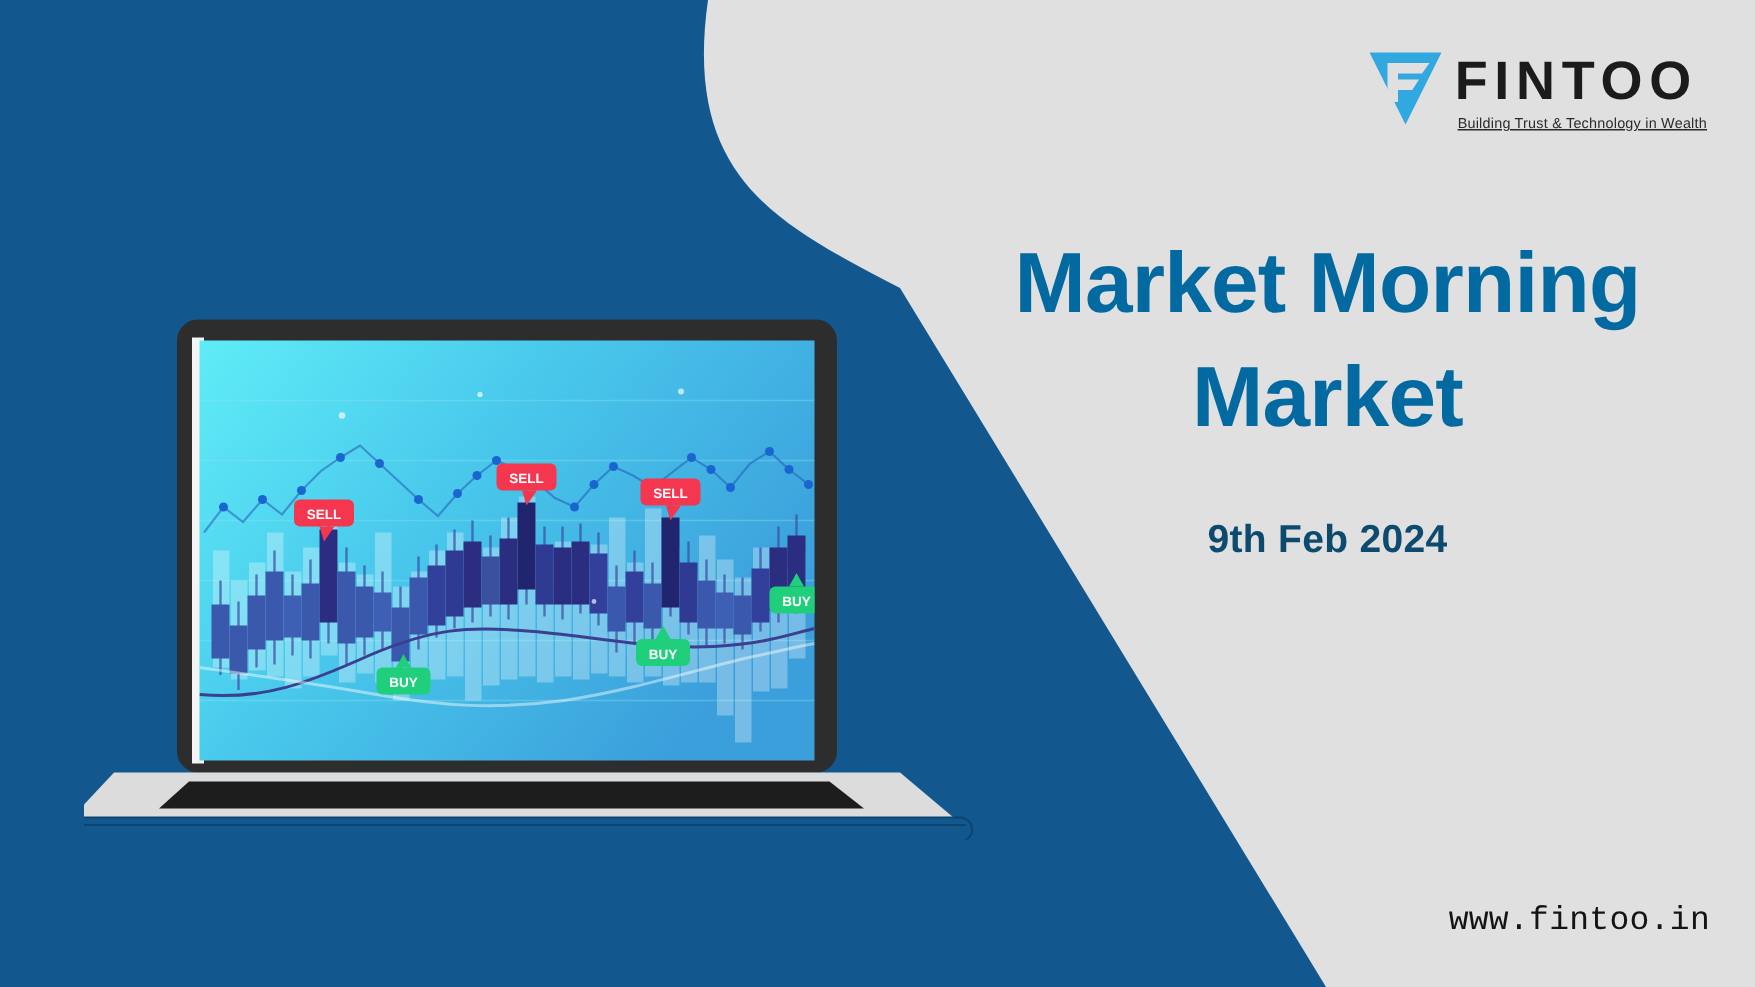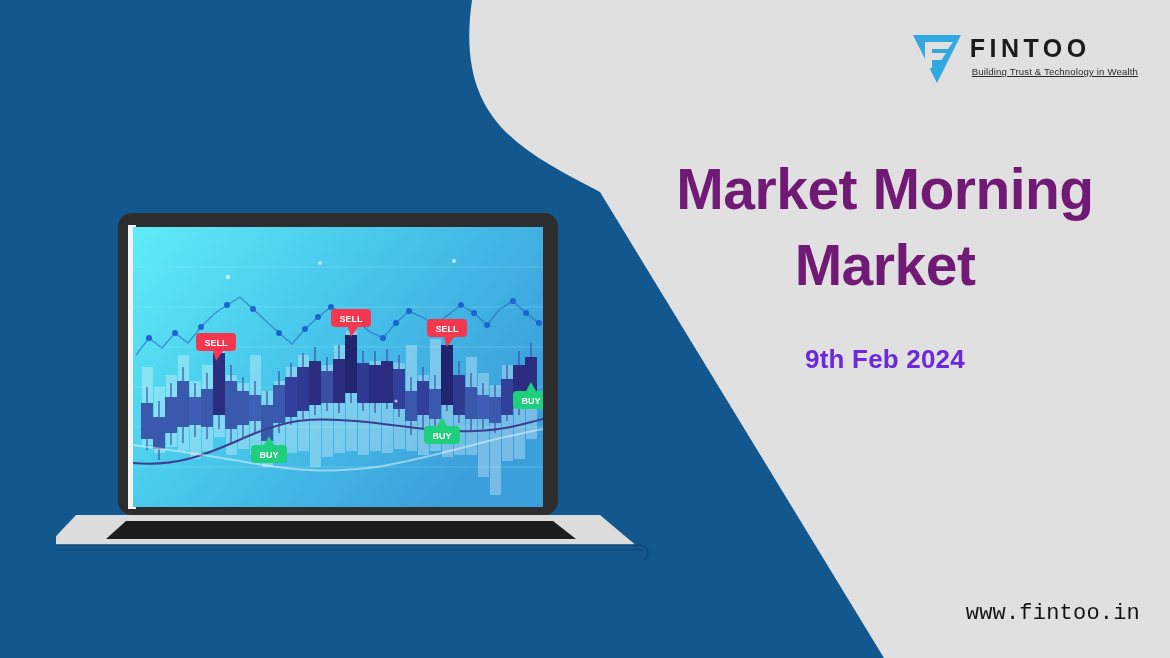--- a/index.html
+++ b/index.html
@@ -47,21 +47,21 @@
     flex: none;
     margin-top: 3px;
   }
   #logo-text-wrap {
     display: flex;
     flex-direction: column;
     align-items: flex-start;
     margin-top: 6px;
   }
   #logo-wordmark {
-    font-size: 25px;
+    font-size: 36px;
     font-weight: 700;
     letter-spacing: 4.5px;
     color: #1b1b1b;
     line-height: 1;
     font-family: "Liberation Sans", sans-serif;
   }
   #logo-tagline {
     font-size: 9.6px;
     letter-spacing: 0.15px;
     color: #2b2b2b;
@@ -73,34 +73,34 @@
   }
 
   #headline {
     position: absolute;
     left: 0;
     top: 152px;
     width: 530px;
     text-align: center;
     font-size: 57px;
     font-weight: 700;
-    color: #701a75;
+    color: #0369a1;
     line-height: 1.33;
     letter-spacing: -0.5px;
   }
 
   #subhead {
     position: absolute;
     left: 0;
     top: 344px;
     width: 530px;
     text-align: center;
     font-size: 26px;
     font-weight: 700;
-    color: #6d28d9;
+    color: #0c4a6e;
     letter-spacing: 0.2px;
   }
 
   #site-url {
     position: absolute;
     right: 30px;
     bottom: 32px;
     font-size: 22px;
     color: #141414;
     letter-spacing: 0.2px;

